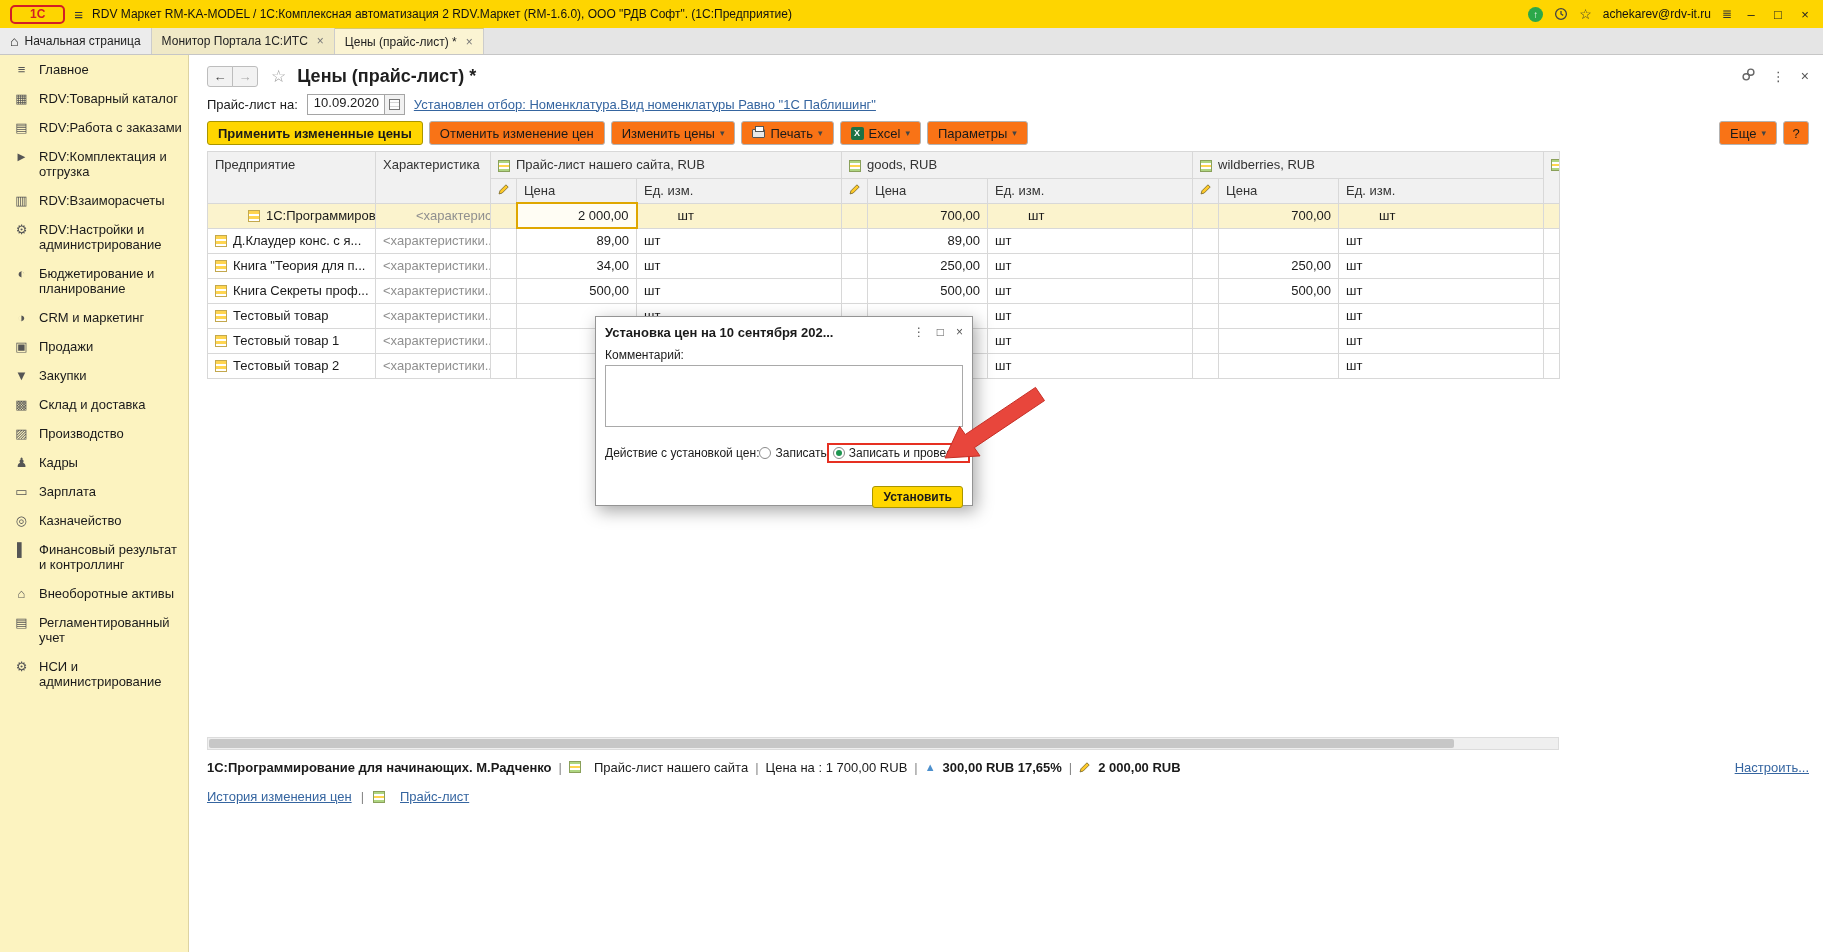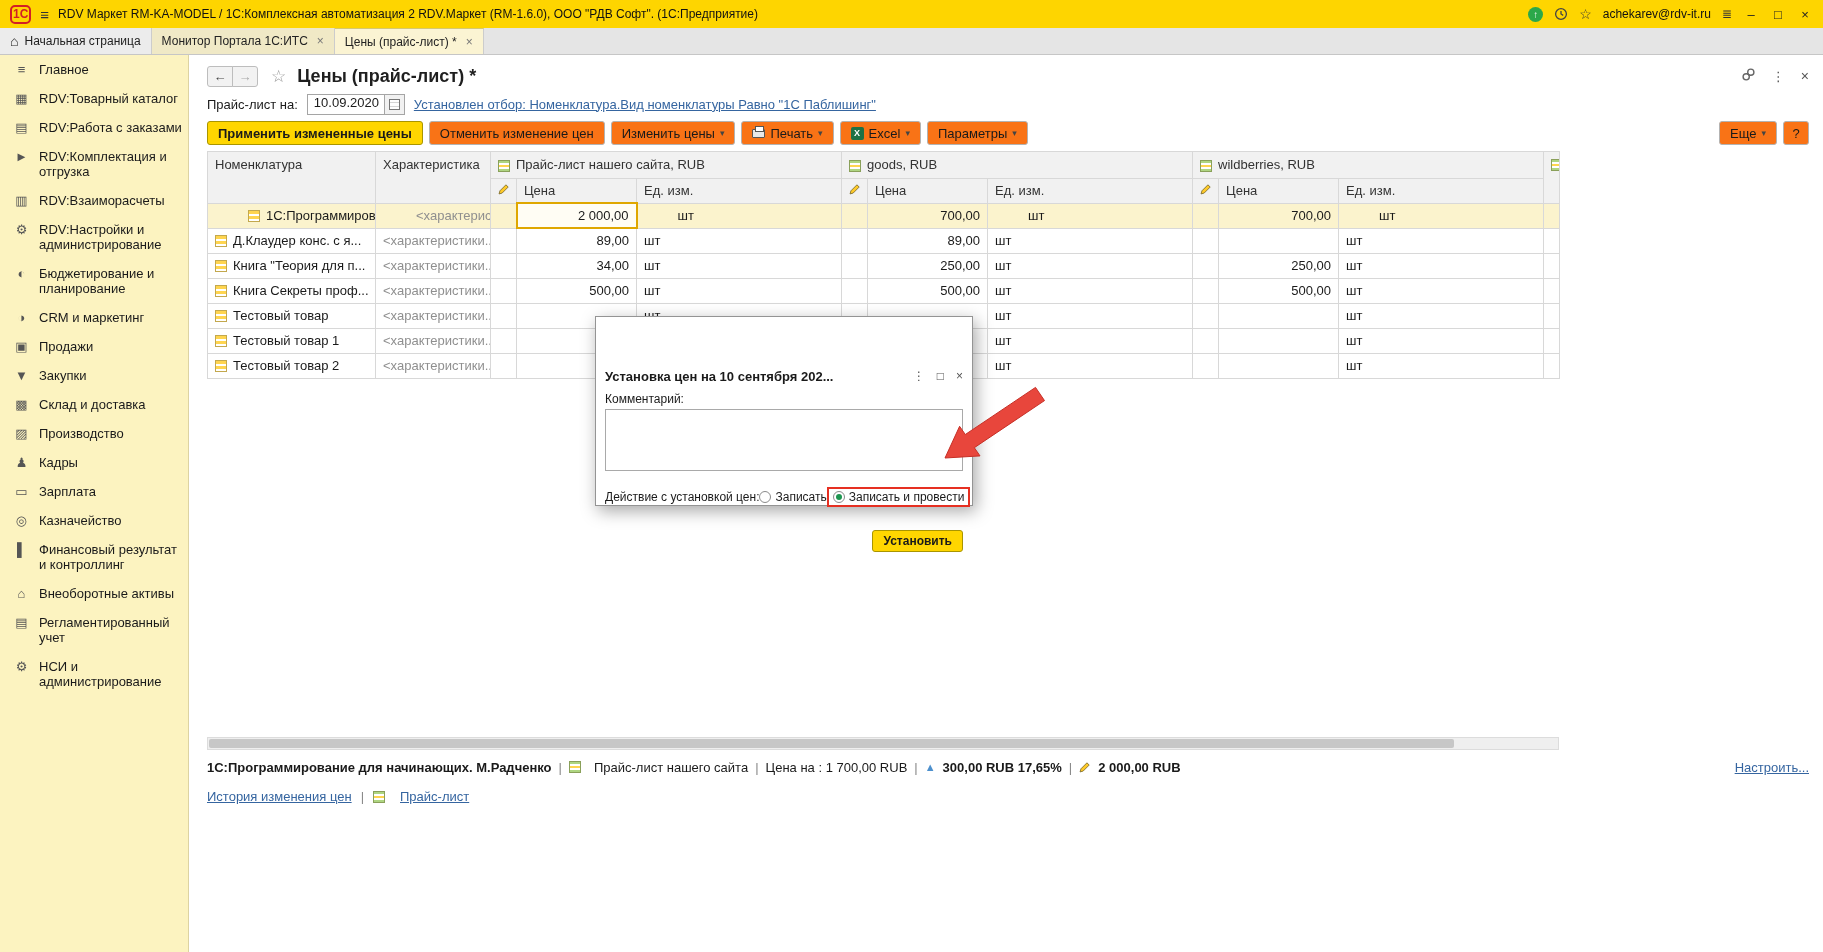--- a/index.html
+++ b/index.html
@@ -1,21 +1,21 @@
 <!DOCTYPE html>
 <html><head>
 <meta charset="utf-8">
 <style>
   * { margin:0; padding:0; box-sizing:border-box; }
   html,body { width:1823px; height:952px; overflow:hidden; }
   body { font-family:"Liberation Sans", sans-serif; font-size:13px; color:#1a1a1a; background:#fff; position:relative; }
 
   
   .topbar { position:absolute; top:0; left:0; width:100%; height:28px; background:#fed500; display:flex; align-items:center; padding:0 10px; gap:9px; font-size:12px; z-index:40; }
-  .logo { color:#d21f26; font-weight:bold; border:2px solid #d21f26; border-radius:5px; padding:0 1px; height:19px; line-height:15px; font-size:12px; }
+  .logo { color:#d21f26; font-weight:bold; border:2px solid #d21f26; border-radius:5px; padding:0 18px; height:19px; line-height:15px; font-size:12px; }
   .tb-burger { font-size:15px; color:#333; }
   .tb-title { color:#111; white-space:nowrap; overflow:hidden; }
   .tb-right { margin-left:auto; display:flex; align-items:center; gap:11px; }
   .notif-circle { width:15px; height:15px; border-radius:50%; background:#2ba84a; color:#fff; font-size:10px; font-weight:bold; display:flex; align-items:center; justify-content:center; }
   .tb-ico { color:#333; display:flex; align-items:center; }
   .tb-star { font-size:14px; color:#333; }
   .tb-user { color:#111; }
   .win-btn { width:16px; text-align:center; color:#222; font-size:13px; }
 
   
@@ -88,21 +88,21 @@
   .statusbar { position:absolute; left:18px; top:700px; width:1602px; height:24px; display:flex; align-items:center; gap:7px; font-size:13px; white-space:nowrap; }
   .sb-strong { font-weight:bold; }
   .sb-sep { color:#888; }
   .up-tri { color:#4d90cd; font-size:11px; }
   .sb-right { margin-left:auto; }
 
   .footer-links { position:absolute; left:18px; top:734px; display:flex; align-items:center; gap:9px; font-size:13px; }
 
   
   .dialog { position:absolute; left:406px; top:261px; width:378px; height:190px; background:#fff; border:1px solid #949494; box-shadow:3px 5px 16px rgba(0,0,0,.35); z-index:10; }
-  .dlg-title { display:flex; align-items:center; height:30px; padding:0 9px; gap:12px;margin-top:44px; }
+  .dlg-title { display:flex; align-items:center; height:30px; padding:0 9px; gap:12px; }
   .dlg-title-text { font-weight:bold; font-size:13px; flex:1; white-space:nowrap; overflow:hidden; }
   .dlg-btn { color:#555; font-size:12px; }
   .dlg-body { padding:1px 9px 8px 9px; font-size:12px; }
   .dlg-label { display:block; margin-bottom:3px; }
   .dlg-textarea { width:100%; height:62px; border:1px solid #a9a9a9; resize:none; font:inherit; }
   .dlg-radio-row { display:flex; align-items:center; margin-top:13px; white-space:nowrap; }
   .radio { display:inline-flex; align-items:center; gap:4px; }
   .rb { width:12px; height:12px; border:1px solid #8a8a8a; border-radius:50%; background:#fff; display:inline-block; position:relative; flex:none; }
   .rb.checked::after { content:""; position:absolute; left:2px; top:2px; width:6px; height:6px; border-radius:50%; background:#1d9550; }
   .hl-red { border:2px solid #e63022; padding:1px 4px; }
@@ -299,21 +299,21 @@
         <col style="width:26px">
           <col style="width:120px">
           <col style="width:205px">
         <col style="width:26px">
           <col style="width:120px">
           <col style="width:205px">
         <col style="width:16px">
       </colgroup>
       <thead>
         <tr class="h1">
-          <th rowspan="2">Номенклатура</th>
+          <th rowspan="2">Предприятие</th>
           <th rowspan="2">Характеристика</th>
           <th colspan="3" class="grp"><span class="pl-ico"></span><span class="grp-name">Прайс-лист нашего сайта, RUB</span></th>
           <th colspan="3" class="grp"><span class="pl-ico"></span><span class="grp-name">goods, RUB</span></th>
           <th colspan="3" class="grp"><span class="pl-ico"></span><span class="grp-name">wildberries, RUB</span></th>
           <th rowspan="2" class="grp"><span class="pl-ico"></span></th>
         </tr>
         <tr class="h2">
           <th class="td-pencil"><span class="js-pencil"><svg width="12" height="12" viewBox="0 0 16 16">
                   <path d="M10.6 2.4l3 3L5.6 13.4l-4.2 1.2 1.2-4.2z" fill="#ffca28" stroke="#77672a" stroke-width="1.1"></path>
                 </svg></span></th>

